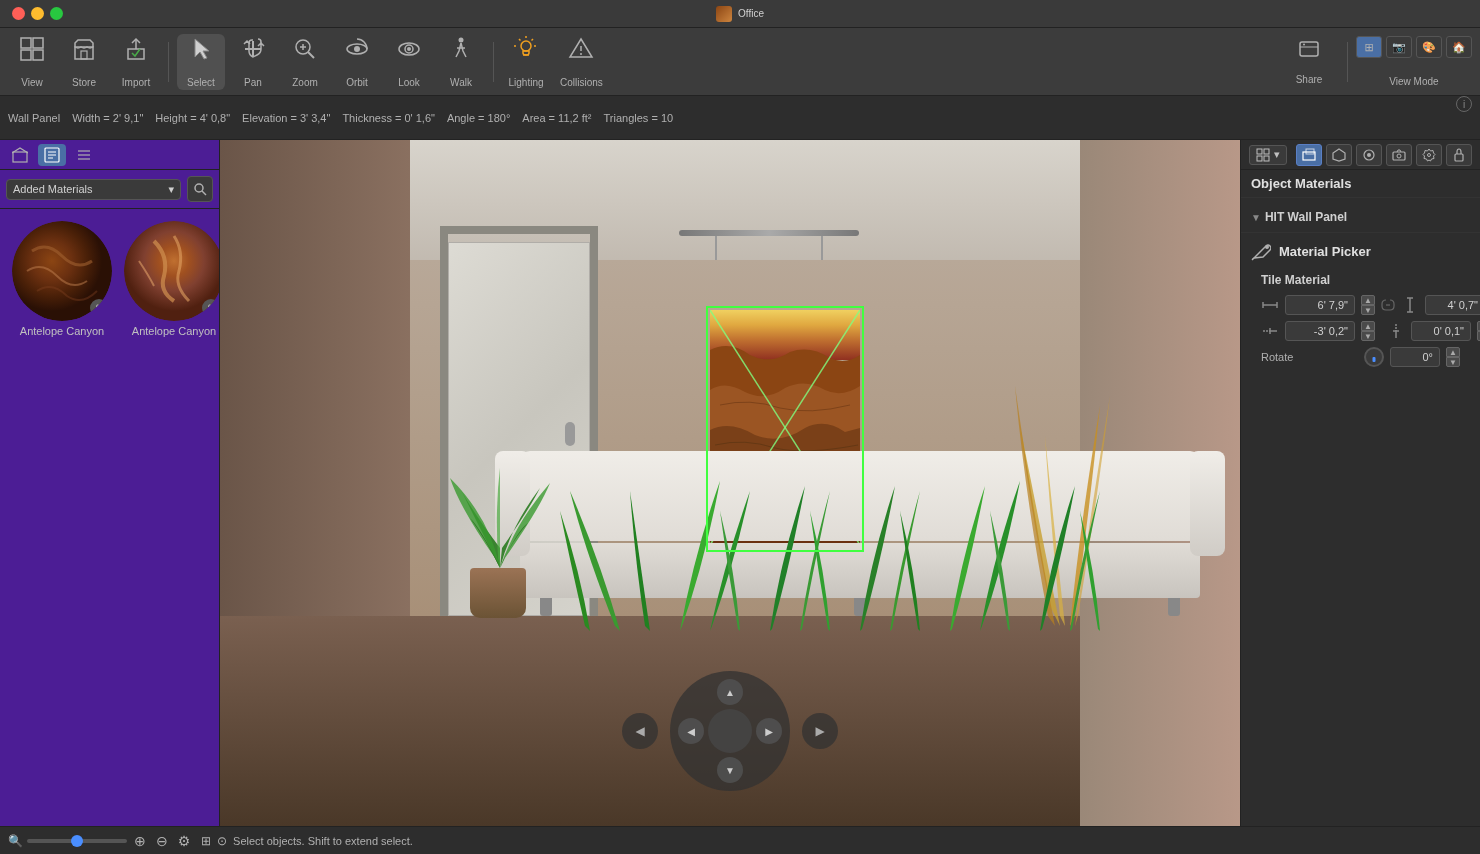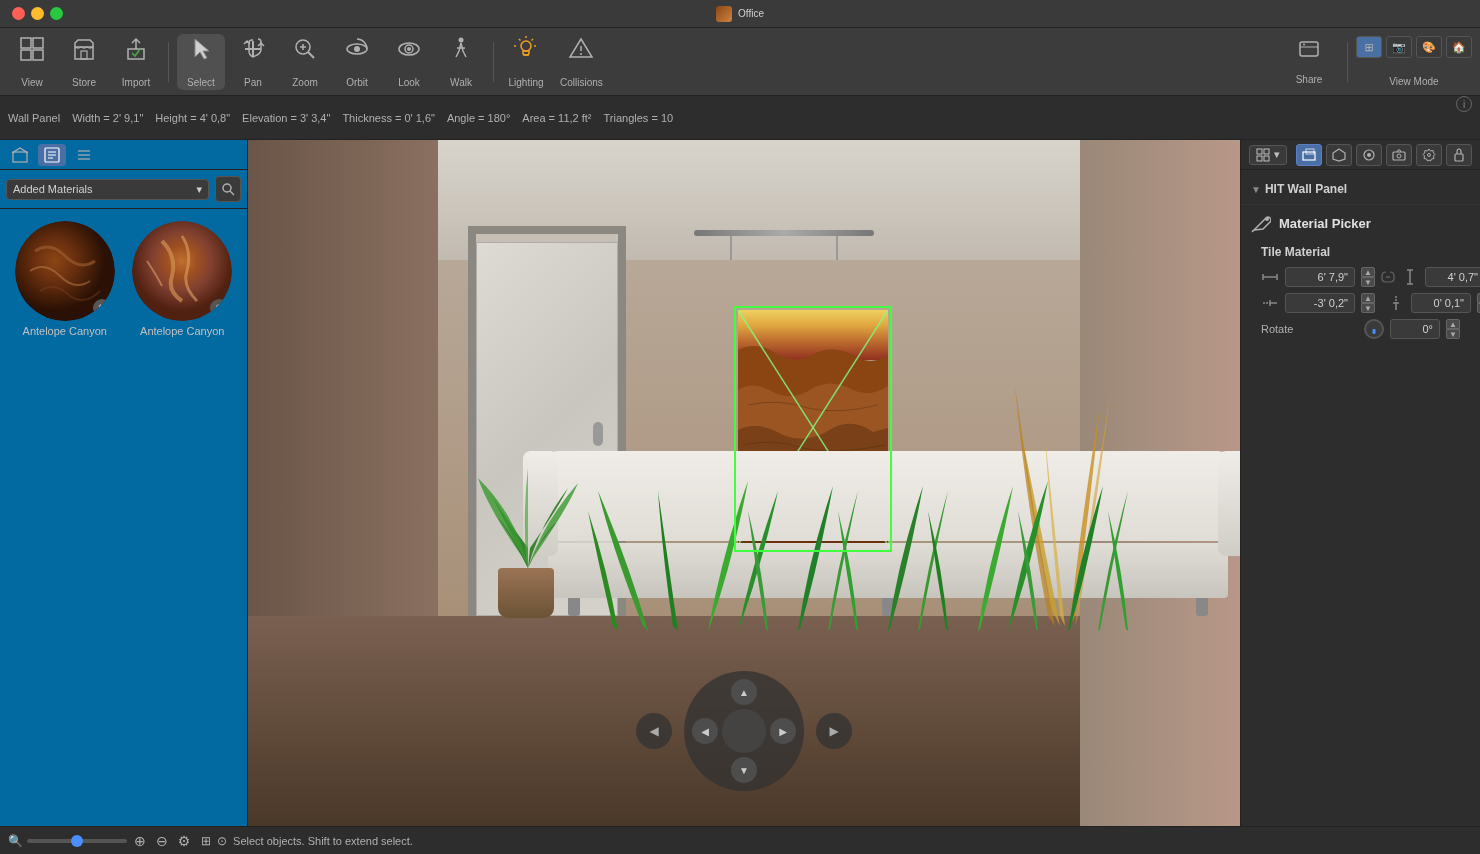--- a/index.html
+++ b/index.html
@@ -25,21 +25,21 @@
 
     
     .infobar { height: 44px; background: #2d2d2d; border-bottom: 1px solid #222; display: flex; padding: 0 8px; gap: 12px; font-size: 11px; color: #b0b0b0; }
     .infobar-item { display: flex; align-items: center; gap: 4px; }
     .infobar-info-icon { width: 16px; height: 16px; border: 1px solid #666; border-radius: 50%; display: flex; align-items: center; justify-content: center; font-size: 10px; color: #888; margin-left: auto; }
 
     
     .main-layout { display: flex; flex: 1; overflow: hidden; }
 
     
-    .left-panel { width: 248px; background: #0369a1; border-right: 1px solid #222; display: flex; flex-direction: column; }
+    .left-panel { width: 220px; background: #4c1d95; border-right: 1px solid #222; display: flex; flex-direction: column; }
     .left-panel-toolbar { height: 30px; display: flex; align-items: center; padding: 0 6px; border-bottom: 1px solid #222; gap: 4px; }
     .panel-icon-btn { width: 28px; height: 22px; background: transparent; border: none; cursor: pointer; display: flex; align-items: center; justify-content: center; border-radius: 4px; color: #b0b0b0; font-size: 14px; }
     .panel-icon-btn.active { background: #4a6fa5; color: white; }
 
     .filter-bar { display: flex; align-items: center; padding: 6px; gap: 6px; border-bottom: 1px solid #222; }
     .filter-dropdown { flex: 1; background: #3a3a3a; border: 1px solid #555; border-radius: 4px; color: #d0d0d0; padding: 3px 6px; font-size: 11px; cursor: pointer; display: flex; align-items: center; justify-content: space-between; }
     .search-btn { width: 26px; height: 26px; background: #3a3a3a; border: 1px solid #555; border-radius: 4px; display: flex; align-items: center; justify-content: center; cursor: pointer; color: #b0b0b0; }
 
     .materials-grid { display: grid; grid-template-columns: 1fr 1fr; gap: 12px; padding: 12px; overflow-y: auto; flex: 1; }
     .material-item { display: flex; flex-direction: column; align-items: center; gap: 4px; cursor: pointer; }
@@ -588,20 +588,23 @@
         </div>
         <div class="right-toolbar-btn">
           <svg width="14" height="14" viewBox="0 0 14 14">
               <rect x="3" y="6" width="8" height="7" rx="1" fill="none" stroke="#b0b0b0" stroke-width="1.2"></rect>
               <path d="M5 6 L5 4 Q5 1 7 1 Q9 1 9 4 L9 6" fill="none" stroke="#b0b0b0" stroke-width="1.2"></path>
             </svg>
         </div>
       </div>
     </div>
 
+    <div class="object-materials-title">
+      <span>Object Materials</span>
+    </div>
 
     <div class="hit-section">
       <div class="section-title">
         <span class="section-arrow">▼</span>
         <span>HIT Wall Panel</span>
       </div>
 
 
     </div>
 

